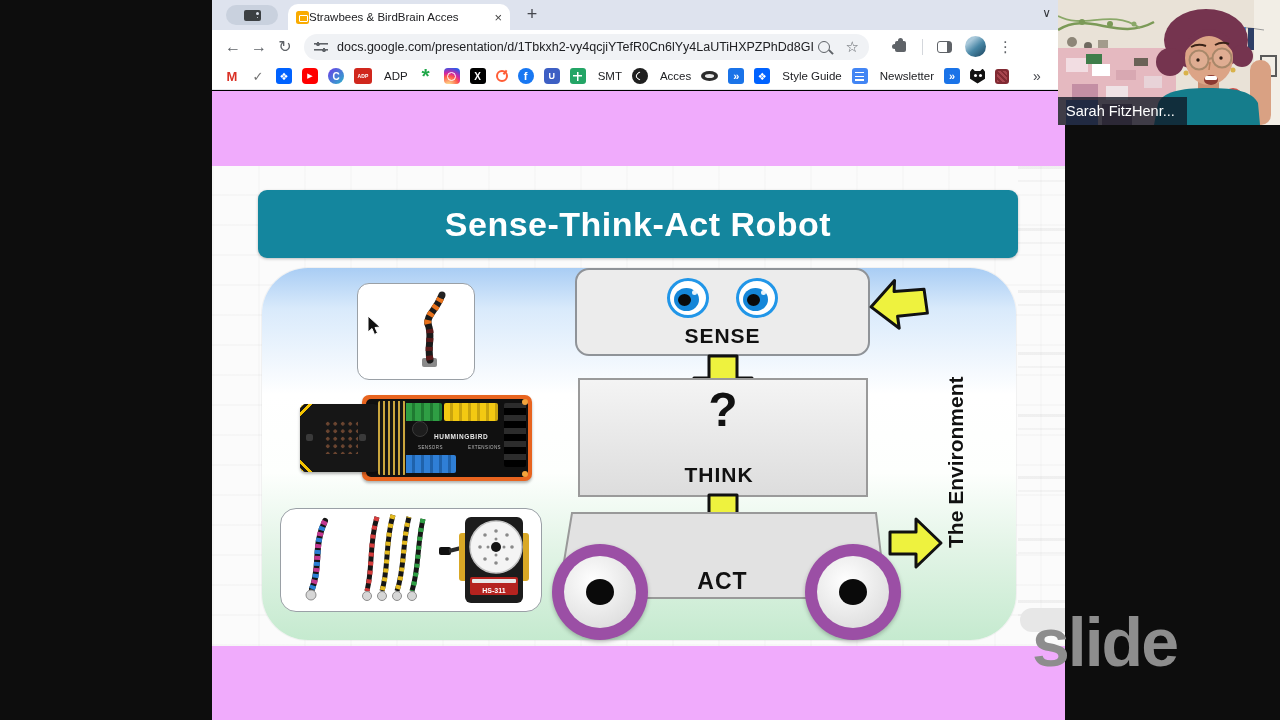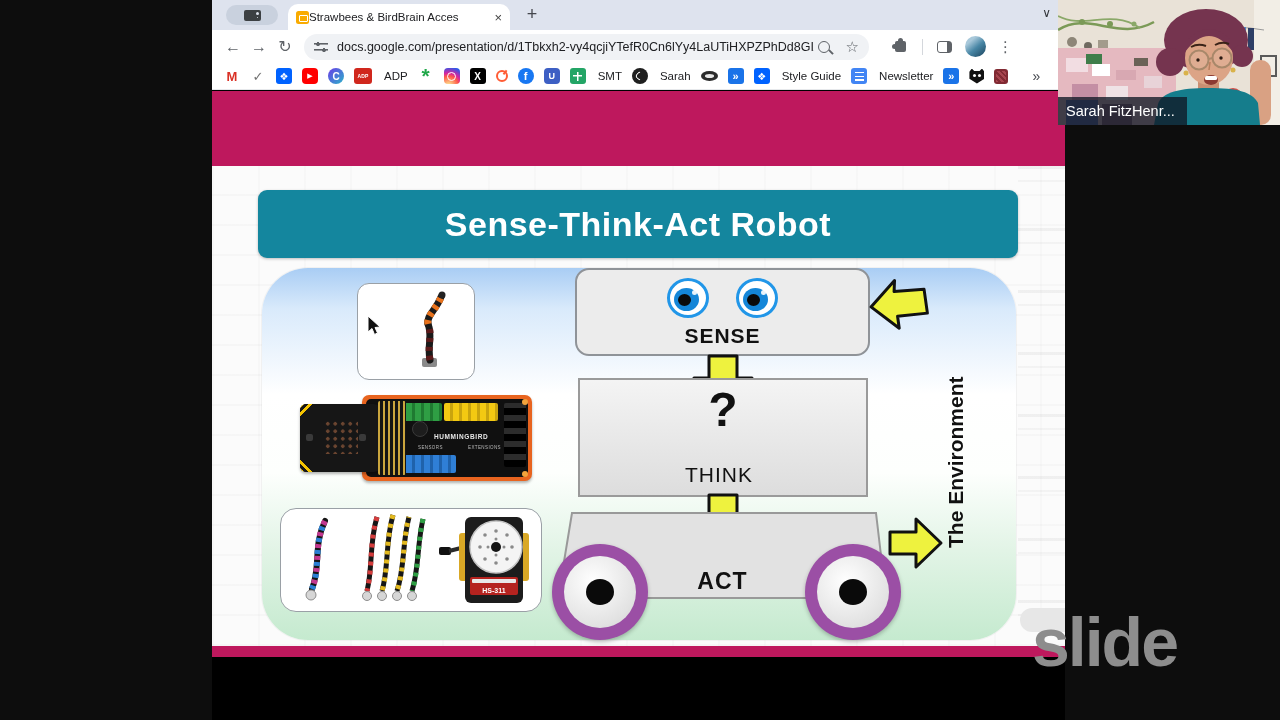--- a/index.html
+++ b/index.html
@@ -87,21 +87,21 @@
   .bi-owl::before{content:"";position:absolute;left:4px;top:5px;width:3px;height:3px;border-radius:50%;background:#fff;box-shadow:5px 0 0 #fff;}
   .bi-badge{width:14px;height:15px;background:#812a33;border-radius:3px;}
   .bi-badge::before{content:"";width:10px;height:11px;background:repeating-linear-gradient(45deg,#a8454f 0 2px,transparent 2px 4px);}
   .bm-overflow{font-size:14px;color:#44474d;margin:0 8px 0 14px;}
   .bm-sep{width:1px;height:16px;background:#d4d7dc;margin-right:12px;}
   .folder{width:14px;height:11px;border:1.5px solid #474747;border-radius:2px;position:relative;margin-right:6px;}
   .folder::before{content:"";position:absolute;left:-1px;top:-4px;width:6px;height:2.5px;background:#474747;border-radius:1px 1px 0 0;}
   .allbm-label{font-size:11.5px;color:#202124;white-space:nowrap;}
 
   
-  #content{position:absolute;left:0;top:91px;width:100%;height:566px;background:#be185d;}
+  #content{position:absolute;left:0;top:91px;width:100%;height:629px;background:#f0abfc;}
   #slide{position:absolute;left:0;top:75px;width:853px;height:480px;overflow:hidden;background-color:#fbfbfb;
      background-image:repeating-linear-gradient(0deg,rgba(0,0,0,0.02) 0 2px,transparent 2px 30px),
                       repeating-linear-gradient(90deg,rgba(0,0,0,0.016) 0 2px,transparent 2px 46px);}
   .ghost-col{position:absolute;right:0;top:0;width:47px;height:100%;
      background:repeating-linear-gradient(180deg,rgba(90,90,90,0.07) 0 3px,transparent 3px 14px,rgba(90,90,90,0.05) 14px 16px,transparent 16px 62px);}
   .corner-pill{position:absolute;left:808px;top:442px;width:60px;height:24px;background:#e7e7e7;border-radius:12px;}
 
   .slide-title{position:absolute;left:46px;top:24px;width:760px;height:68px;background:#14869e;border-radius:9px;
      display:flex;align-items:center;justify-content:center;box-shadow:0 1px 3px rgba(0,0,0,.25);}
   .slide-title span{color:#fff;font-size:34px;font-weight:700;letter-spacing:.5px;}
@@ -114,21 +114,21 @@
   .sense-box{position:absolute;left:363px;top:102px;width:295px;height:88px;background:#ececec;border:2.5px solid #8f9398;border-radius:14px;}
   .eye{position:absolute;width:42px;height:40px;border-radius:50%;background:#fff;border:3px solid #2196e8;top:8px;}
   .eye.l{left:90px;} .eye.r{left:159px;}
   .iris{position:absolute;left:4px;top:7px;width:25px;height:23px;border-radius:50%;background:#1486d8;}
   .pupil{position:absolute;left:4px;top:6px;width:13px;height:12px;border-radius:50%;background:#0a0a0a;}
   .glint{position:absolute;right:2px;top:2px;width:5px;height:5px;border-radius:50%;background:#fff;opacity:.9;}
   .sense-label{position:absolute;left:0;right:0;bottom:6px;text-align:center;font-size:21px;font-weight:700;color:#111;letter-spacing:1px;}
 
   .think-box{position:absolute;left:366px;top:212px;width:290px;height:119px;background:linear-gradient(180deg,#f4f4f4,#dddddd);border:2px solid #9a9a9a;}
   .think-q{position:absolute;left:0;right:0;top:2px;text-align:center;font-size:48px;font-weight:800;color:#111;}
-  .think-label{position:absolute;left:0;right:8px;bottom:8px;text-align:center;font-size:21px;font-weight:400;color:#111;letter-spacing:1px;}
+  .think-label{position:absolute;left:0;right:8px;bottom:8px;text-align:center;font-size:21px;font-weight:700;color:#111;letter-spacing:1px;}
 
   .act-label{position:absolute;left:345px;top:402px;width:331px;text-align:center;font-size:23px;font-weight:800;color:#111;letter-spacing:1px;}
   .wheel{position:absolute;width:96px;height:96px;border-radius:50%;background:#9b4fa5;top:378px;
      box-shadow:0 2px 4px rgba(0,0,0,.25);}
   .wheel.l{left:340px;} .wheel.r{left:593px;}
   .wheel .tire{position:absolute;inset:12px;border-radius:50%;background:radial-gradient(circle at 40% 35%,#ffffff,#e2e2e2 70%,#cfcfcf);}
   .wheel .hub{position:absolute;left:50%;top:50%;width:28px;height:26px;margin:-13px 0 0 -14px;border-radius:50%;background:#0a0a0a;}
 
   .env-label{position:absolute;left:732px;top:198px;height:196px;width:42px;writing-mode:vertical-rl;transform:rotate(180deg);
      text-align:center;font-size:21px;font-weight:700;color:#111;white-space:nowrap;}
@@ -256,21 +256,21 @@
       <div class="bm">
           <span class="bic bi-shield"></span>
           <span class="bm-label"></span>
         </div>
       <div class="bm">
           <span class="bic bi-sheets"></span>
           <span class="bm-label">SMT</span>
         </div>
       <div class="bm">
           <span class="bic bi-press"></span>
-          <span class="bm-label">Sarah</span>
+          <span class="bm-label">Acces</span>
         </div>
       <div class="bm">
           <span class="bic bi-oval"></span>
           <span class="bm-label"></span>
         </div>
       <div class="bm">
           <span class="bic bi-bluearrow"></span>
           <span class="bm-label"></span>
         </div>
       <div class="bm">

